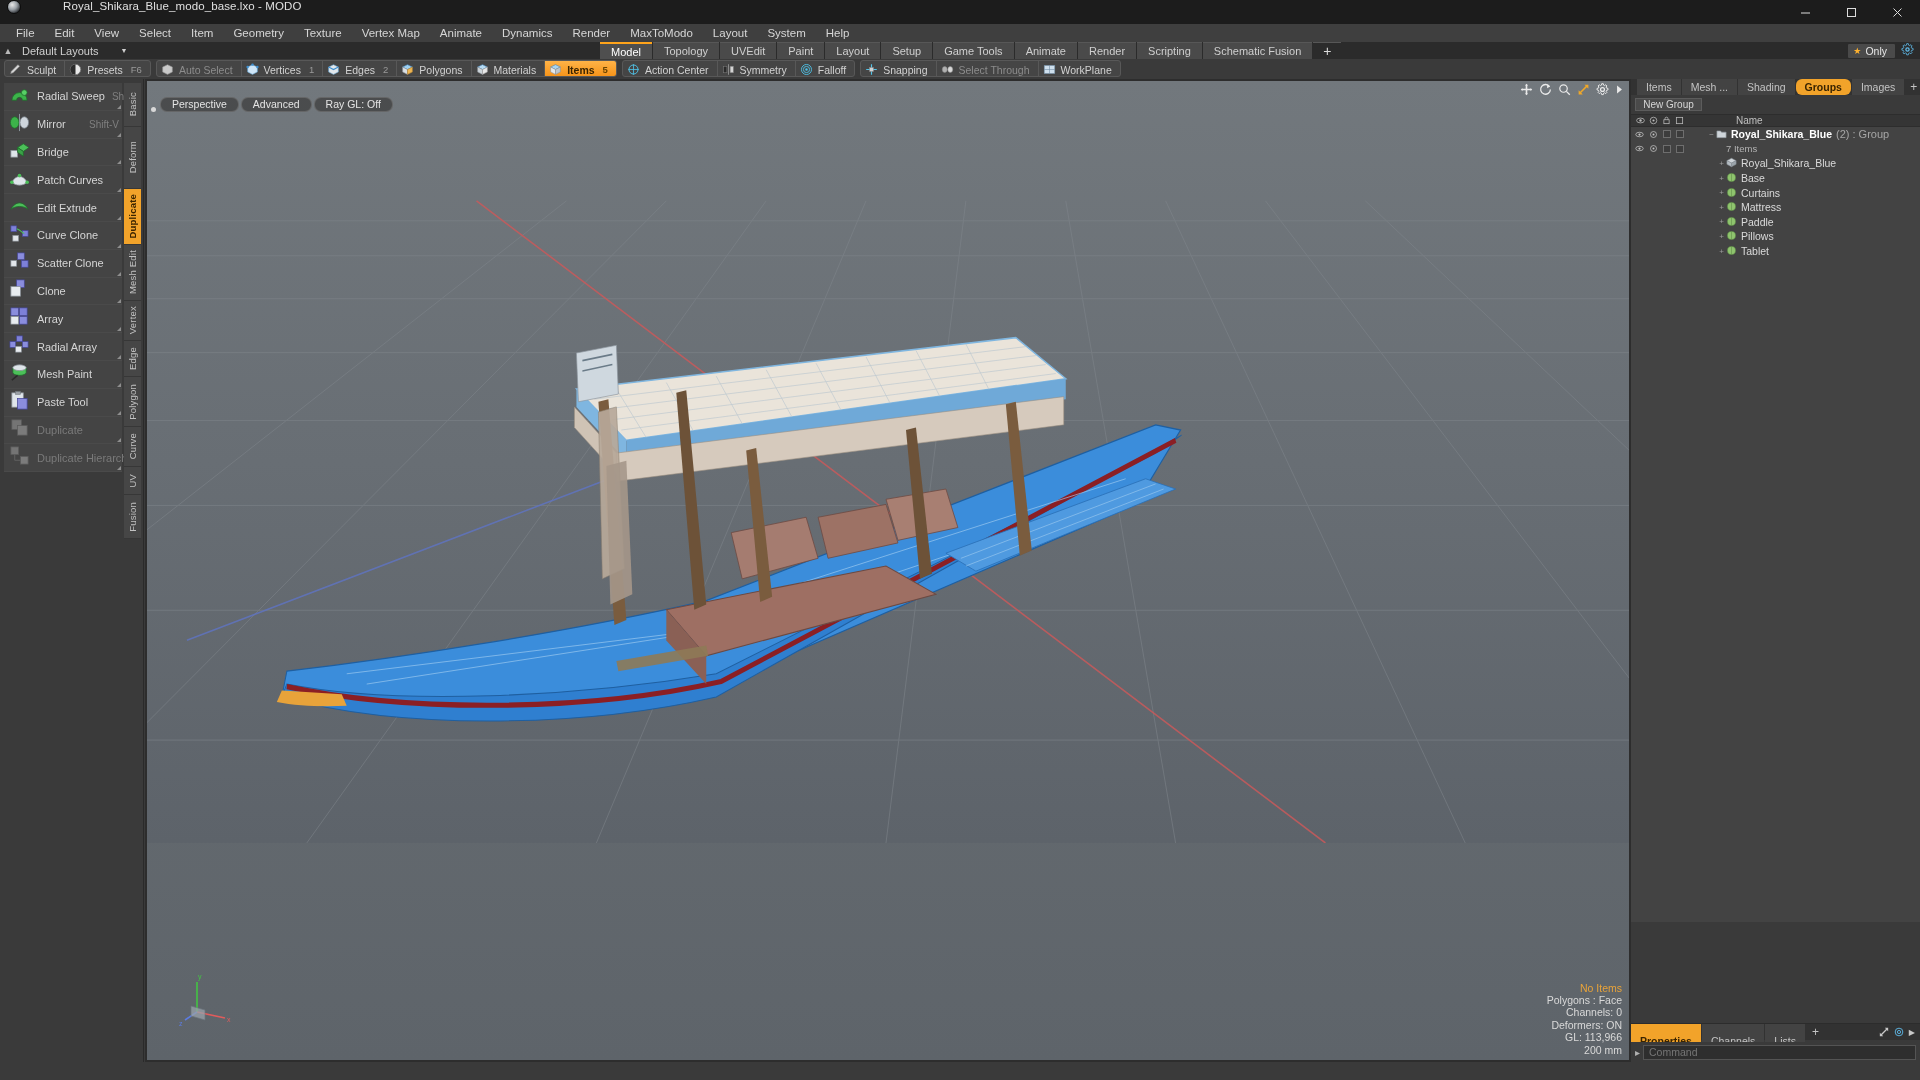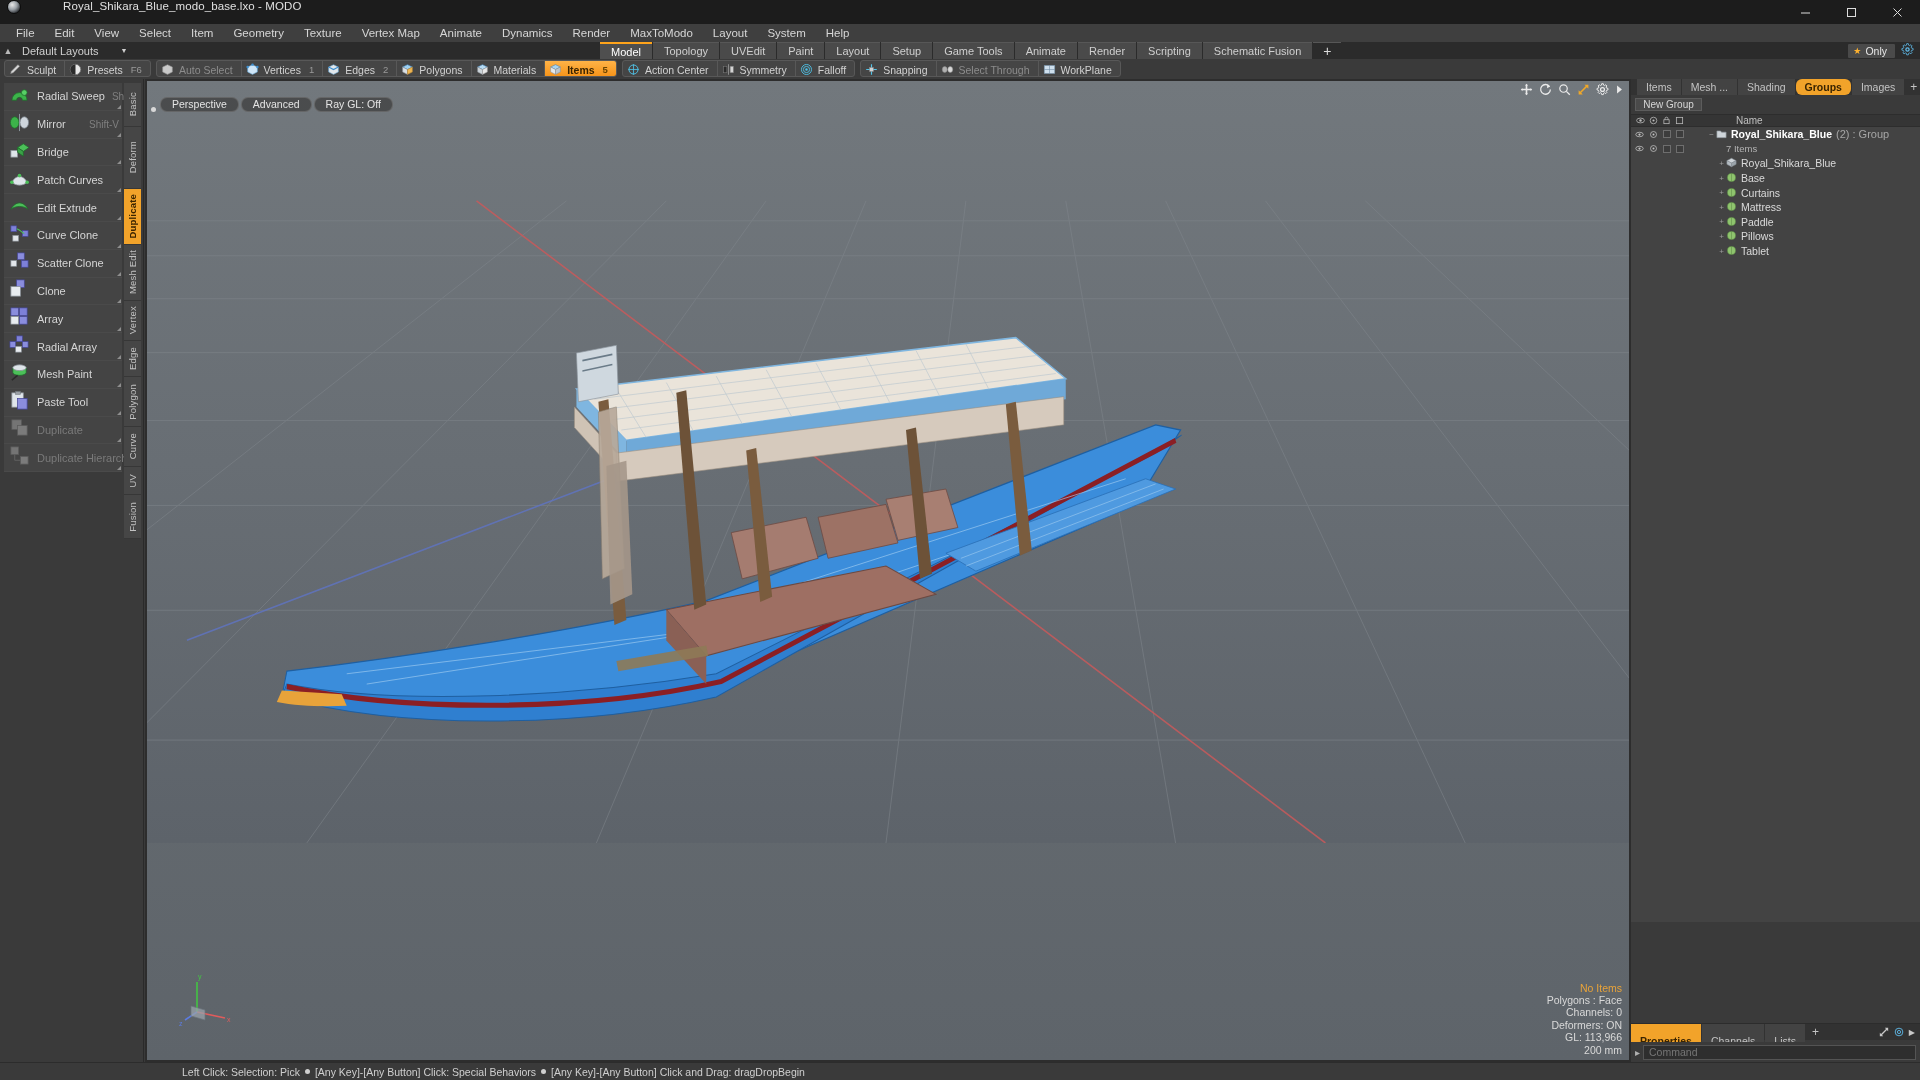--- a/index.html
+++ b/index.html
@@ -903,23 +903,14 @@
           <span style="font-size:8px;color:#c8c8c8">▶</span>
         </div>
       </div>
 
     <div class="cmdrow">
       <span class="caret">▸</span>
       <input class="cmdinput" placeholder="Command" style="">
     </div>
   </div>
 
-  <div class="statusbar">
-    <div class="txt" id="statushints">
-        <span>Left Click: Selection: Pick</span>
-        <span class="sdot"></span>
-        <span>[Any Key]-[Any Button] Click: Special Behaviors</span>
-        <span class="sdot"></span>
-        <span>[Any Key]-[Any Button] Click and Drag: dragDropBegin</span>
-      </div>
-  </div>
 
 </div>
 
 </body></html>

